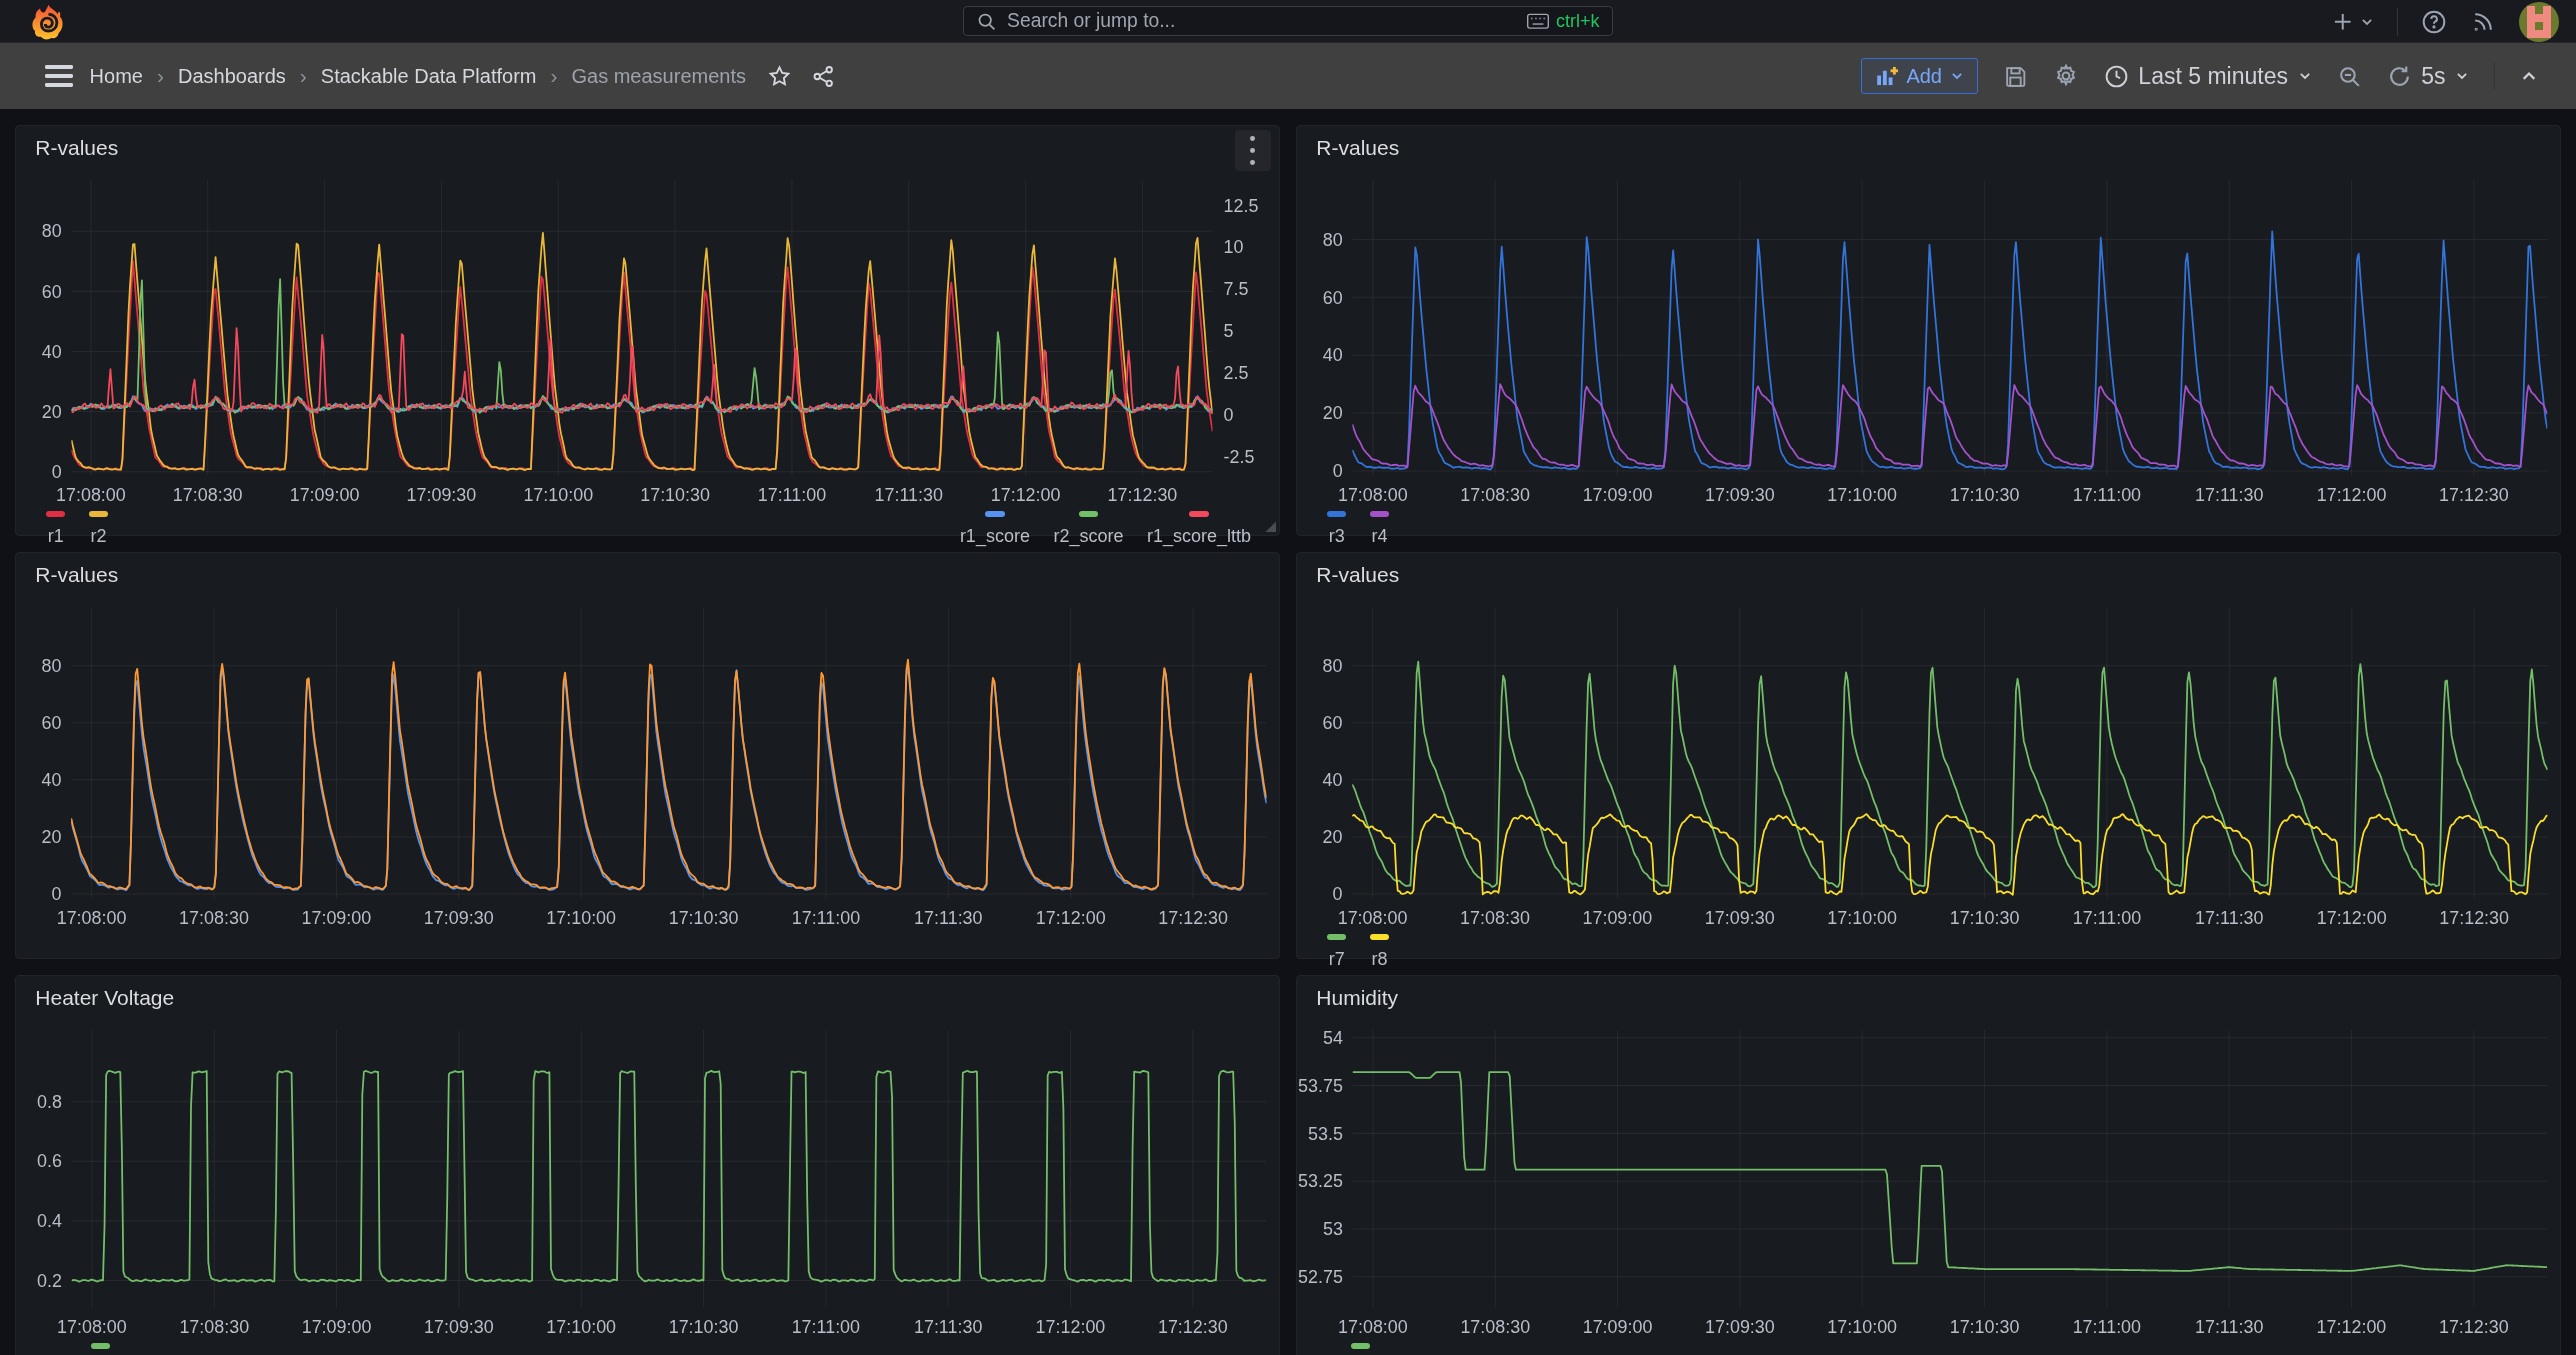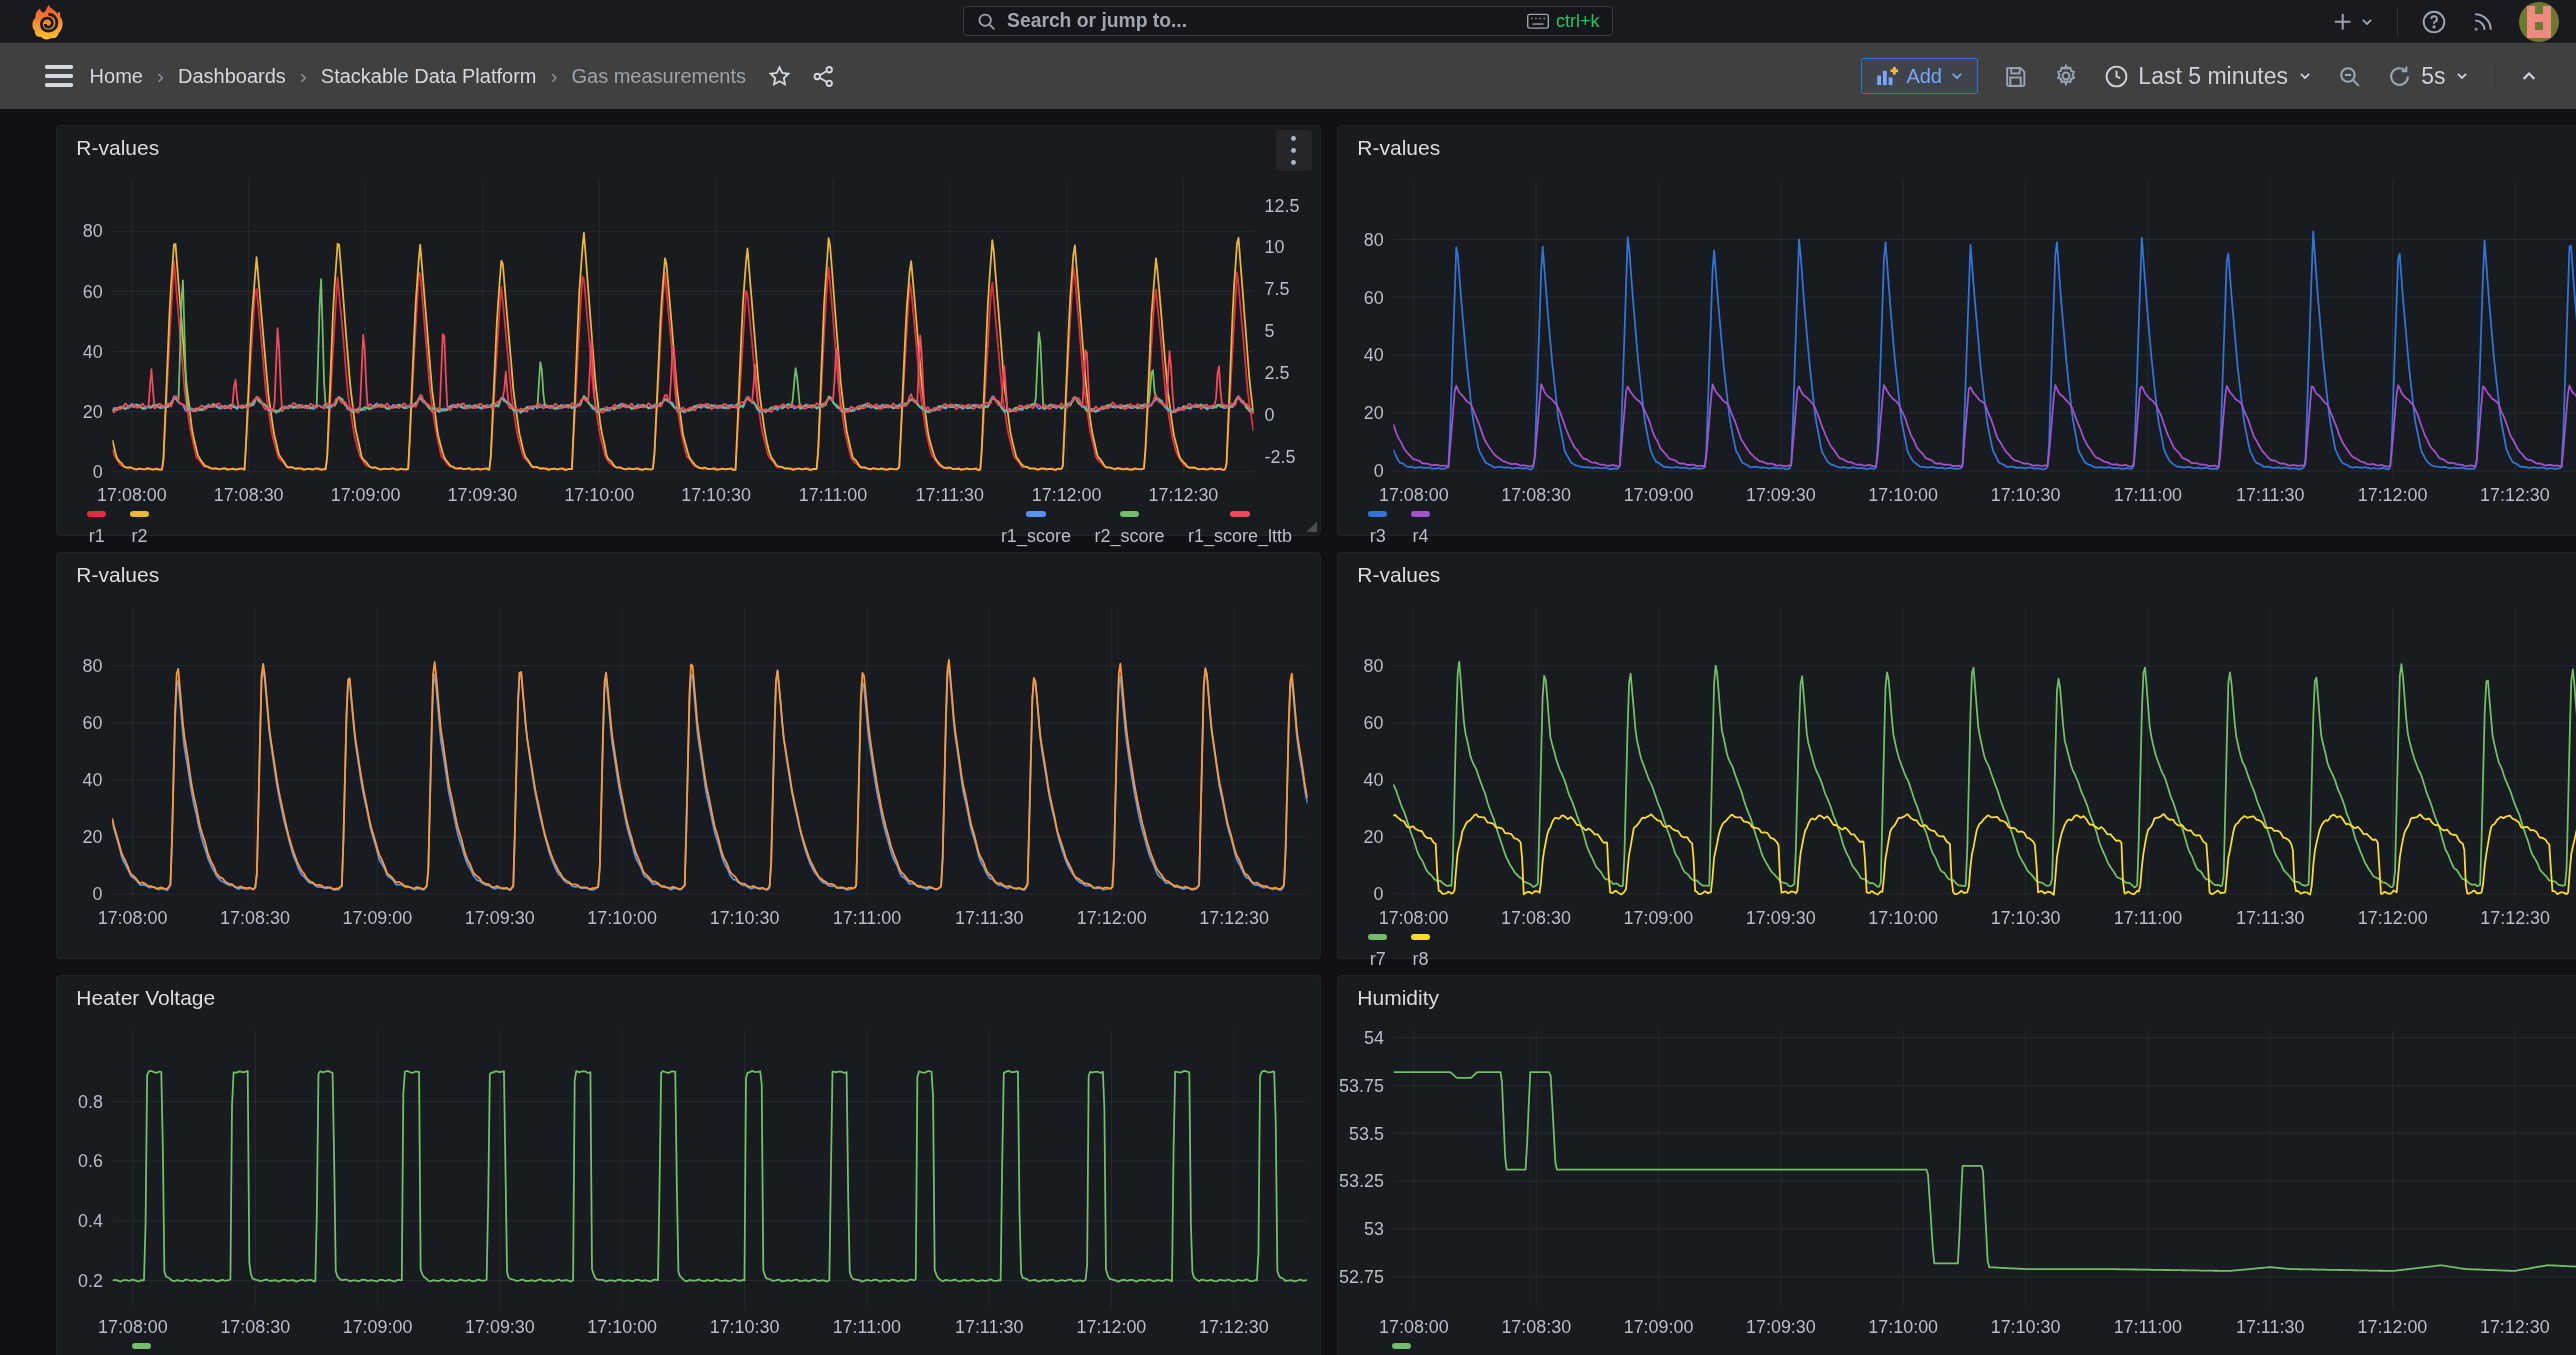--- a/index.html
+++ b/index.html
@@ -8,21 +8,21 @@
   #app { position:relative; width:2576px; height:1356px; }
 
   
   .topnav { position:absolute; left:0; top:0; width:100%; height:43px;
     background:#191a1f; border-bottom:0.7px solid #26272d;
     display:flex; align-items:center; }
   .logo { position:absolute; left:29px; top:4.1px; width:39px; height:36px; }
   .searchbox { position:absolute; left:50%; top:6.2px; transform:translateX(-50%);
     width:650px; height:30px; background:#15161b; border:0.7px solid #3a3c44; border-radius:4.1px;
     display:flex; align-items:center; padding:0 12.4px; gap:9.7px; }
-  .searchbox .ph { color:#9fa4ae; font-size:19.3px; flex:1;font-weight:bold; }
+  .searchbox .ph { color:#9fa4ae; font-size:19.3px; flex:1; }
   .shortcut { display:flex; align-items:center; gap:7px; color:#22c55e; font-size:18px; }
   .nav-right { position:absolute; right:16.6px; top:0; height:43px; display:flex; align-items:center; gap:23.5px; }
   .icon-btn { display:flex; align-items:center; gap:5.5px; color:#9da5b3; cursor:pointer; }
   .vdiv { width:0.7px; height:28px; background:#33353b; }
   .avatar { width:40px; height:40px; border-radius:50%; overflow:hidden; }
 
   
   .toolbar { position:absolute; left:0; top:43px; width:100%; height:66px;
     background:#404040; display:flex; align-items:center; padding:0 38px; }
   .hamburger { width:28px; display:flex; flex-direction:column; gap:5.5px; margin:0 16.6px 0 7px; cursor:pointer; }
@@ -32,21 +32,21 @@
   .crumb.current { color:#9da2ab; }
   .crumb-sep { color:#8e939d; font-size:21px; }
   .crumb-icons { display:flex; align-items:center; gap:19.3px; margin-left:21px; }
   .tb-right { margin-left:auto; display:flex; align-items:center; gap:25px; }
   .add-btn { display:flex; align-items:center; gap:8.3px; border:0.7px solid #3871dc; border-radius:2.8px;
     height:36px; padding:0 12.4px; color:#79a7f8; font-size:20px; cursor:pointer; background:rgba(56,113,220,0.08); }
   .tr-group { display:flex; align-items:center; gap:9.7px; color:#cfd2d9; font-size:23px; cursor:pointer; }
 
   
   .dashboard { position:absolute; left:0; top:109px; width:2576px; height:1247px; }
-  .panel { position:absolute; background:#181b1f; border:0.7px solid #22242a; border-radius:4.1px;margin-left:41px; }
+  .panel { position:absolute; background:#181b1f; border:0.7px solid #22242a; border-radius:4.1px; }
   .p0 { left:15px;  top:16px;   width:1265px; height:411px; }
   .p1 { left:1296px;top:16px;   width:1265px; height:411px; }
   .p2 { left:15px;  top:443px;  width:1265px; height:407px; }
   .p3 { left:1296px;top:443px;  width:1265px; height:407px; }
   .p4 { left:15px;  top:866px; width:1265px; height:407px; }
   .p5 { left:1296px;top:866px; width:1265px; height:407px; }
   .panel-header { height:39px; display:flex; align-items:center; justify-content:center; position:relative; }
   .panel-title { position:absolute; left:19.3px; top:9.7px; font-size:21px; font-weight:500; color:#dcdde1; }
   .kebab { position:absolute; right:8.3px; top:4.1px; width:36px; height:41px; background:#24262c; border-radius:4.1px;
     display:flex; flex-direction:column; align-items:center; justify-content:center; gap:7px; cursor:pointer; }

